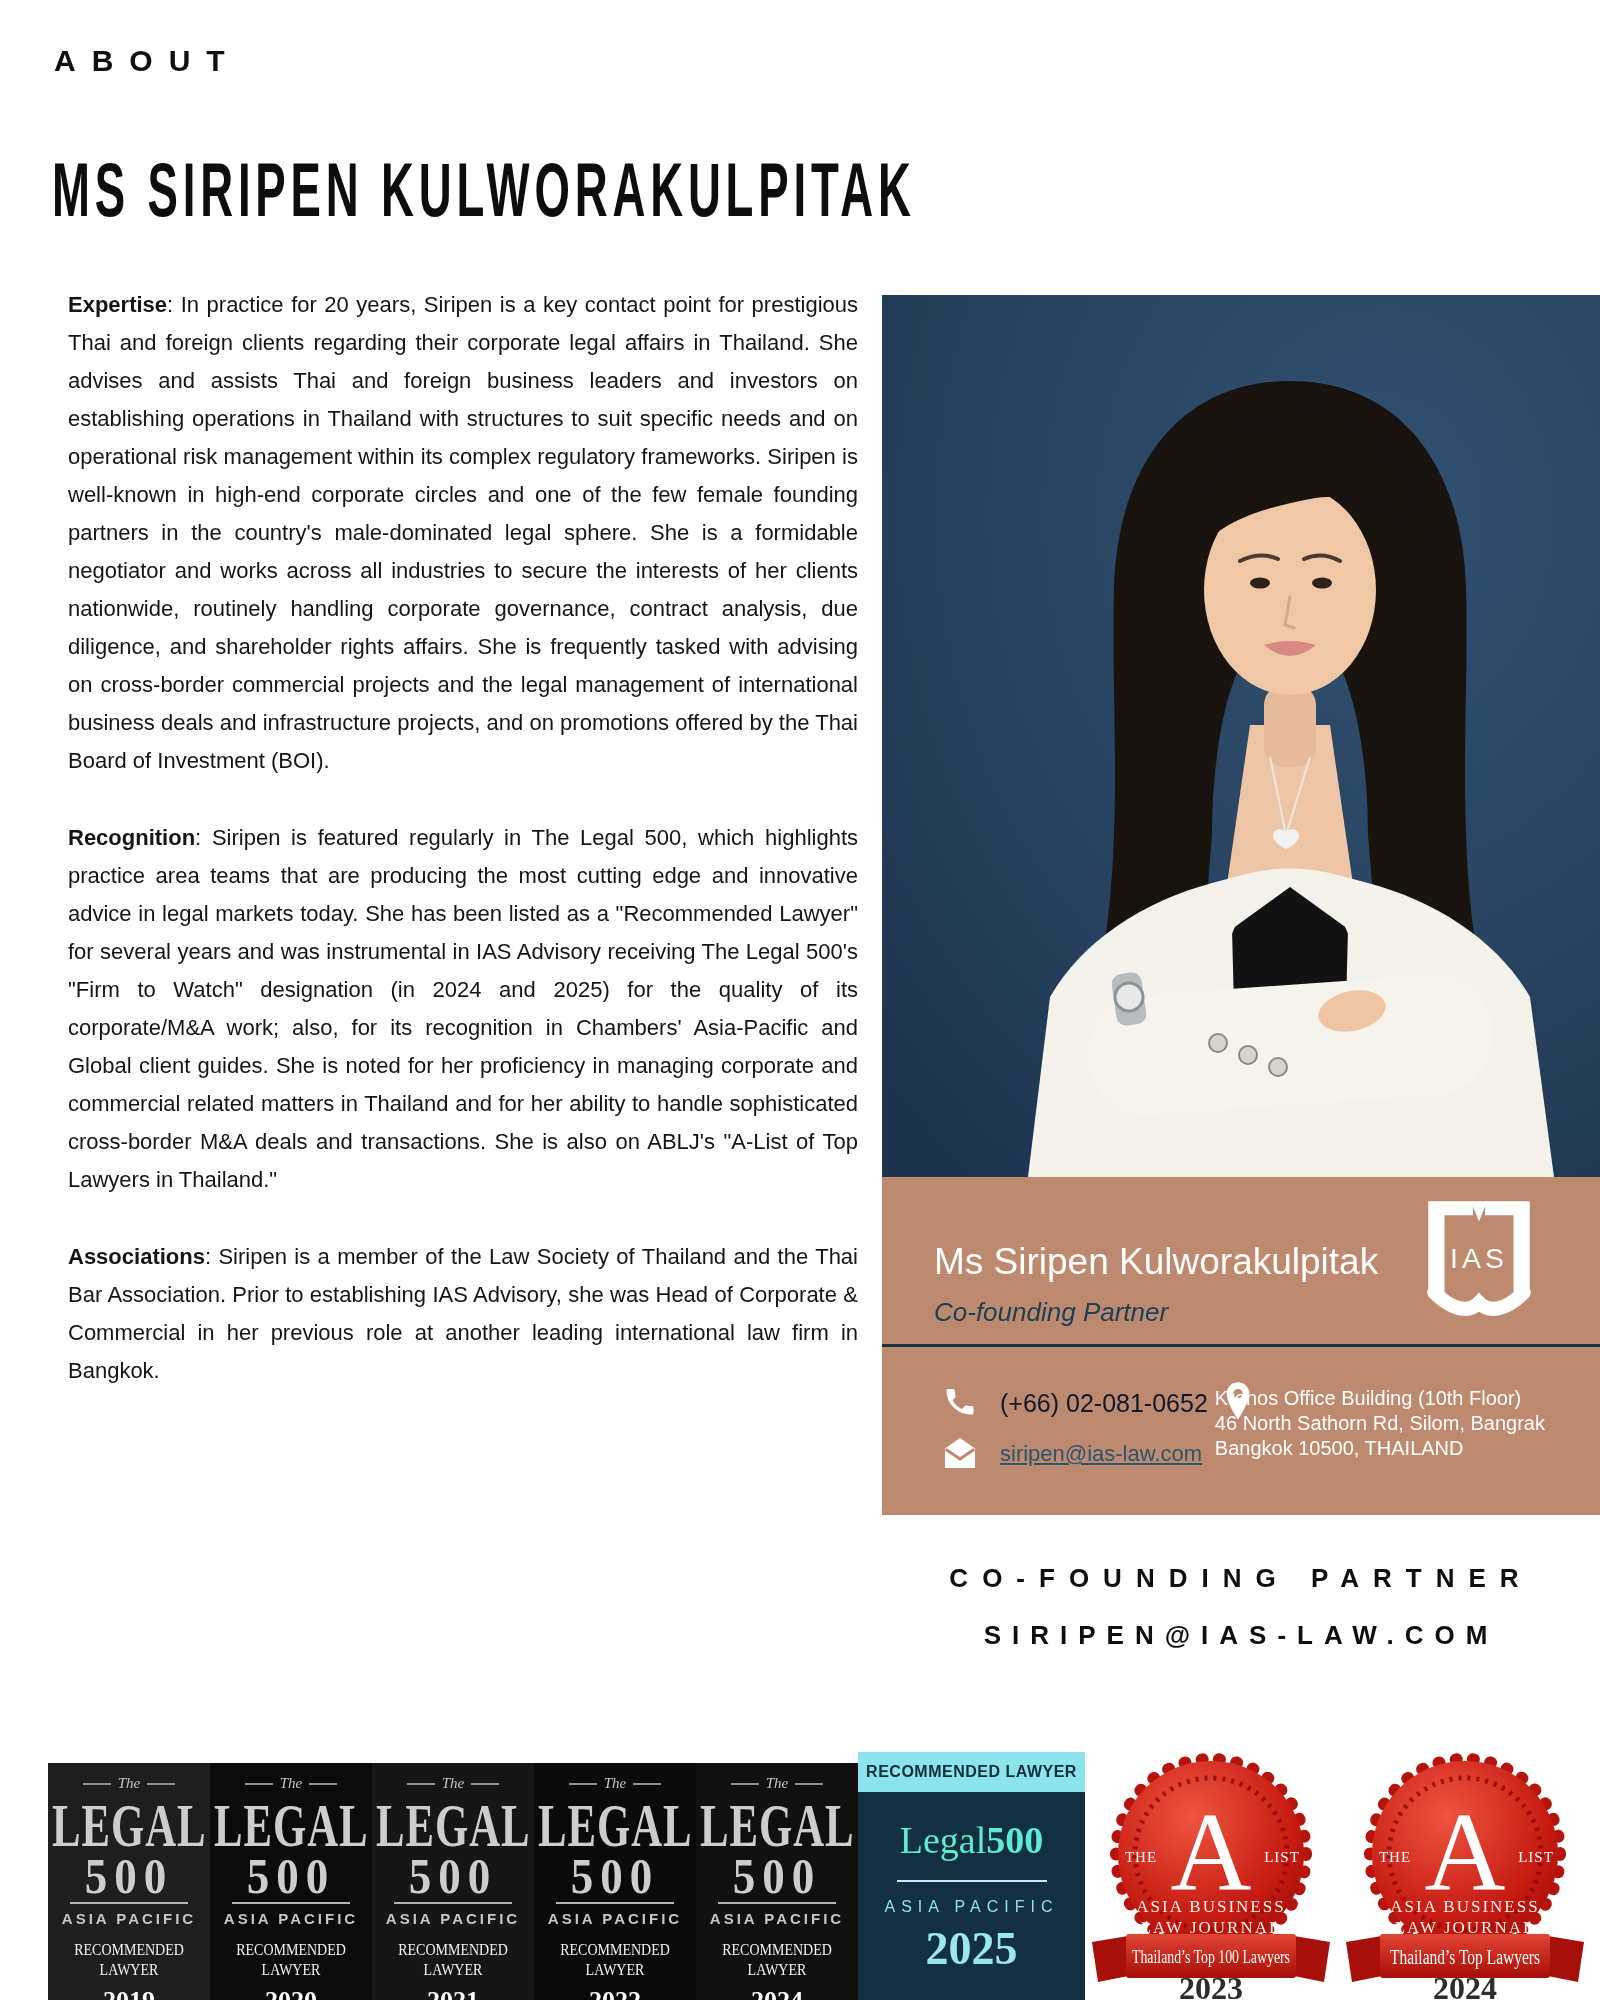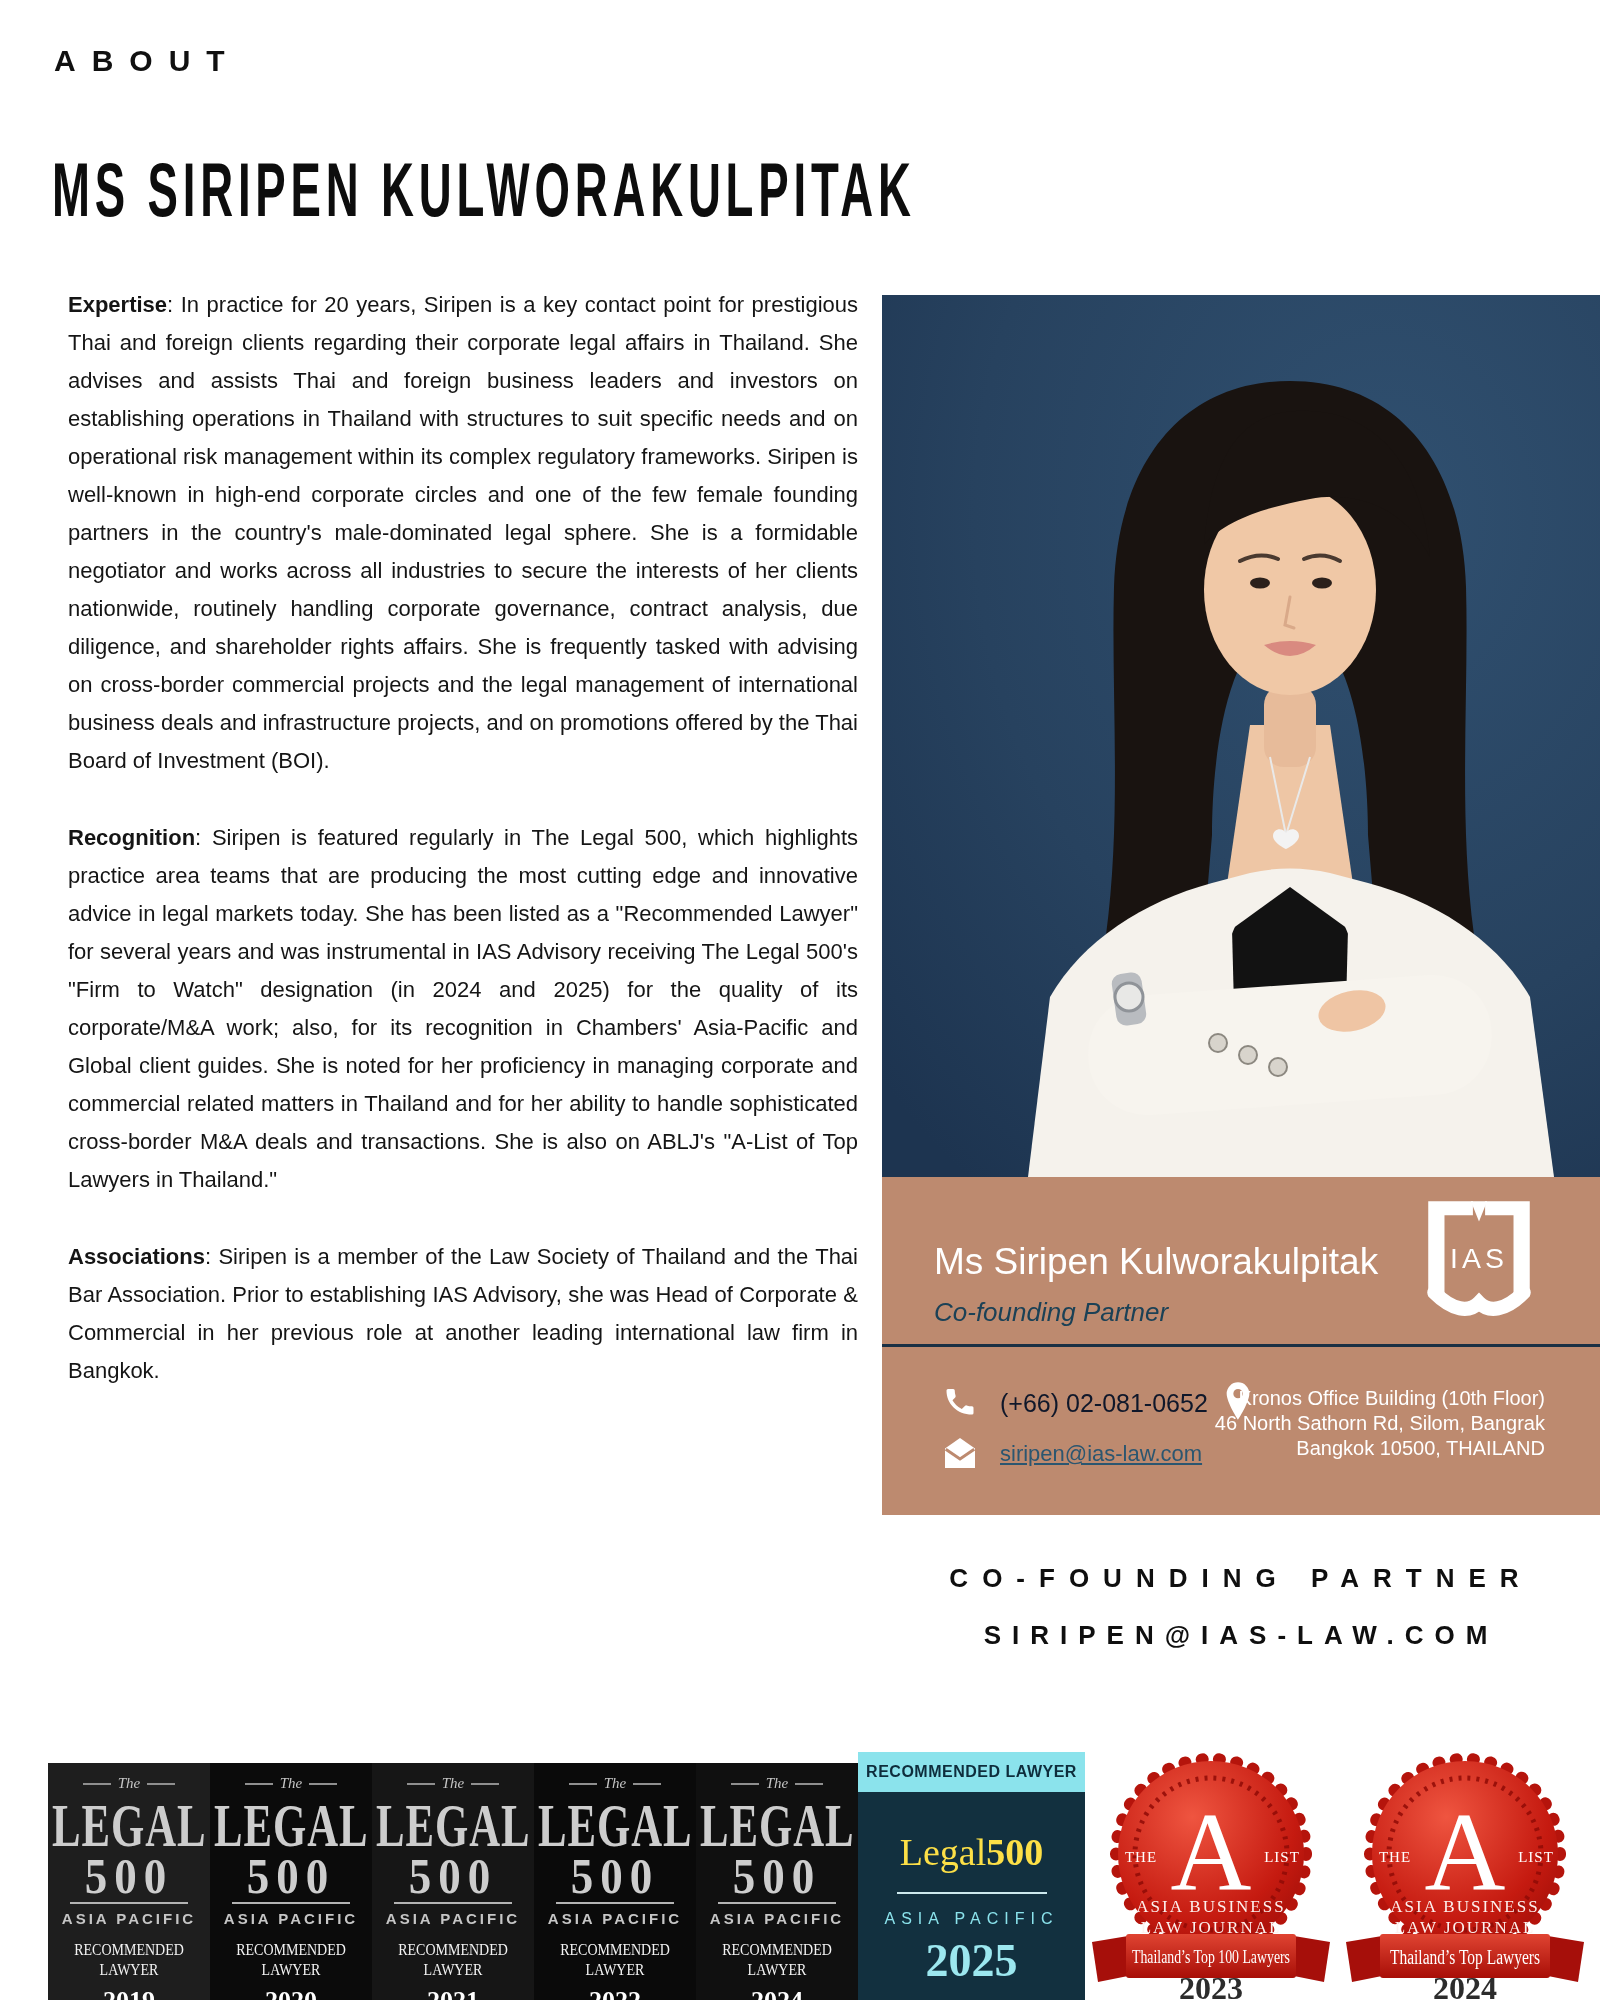--- a/index.html
+++ b/index.html
@@ -26,21 +26,21 @@
   
   .card{position:absolute;left:882px;top:1177px;width:718px;height:338px;background:#bd8a6f;}
   .card-name{position:absolute;left:52px;top:64px;font-size:37px;color:#ffffff;font-weight:400;}
   .card-role{position:absolute;left:52px;top:120px;font-size:26px;font-style:italic;
              font-weight:500;color:#1b4156;}
   .ias-logo{position:absolute;left:536px;top:14px;width:122px;height:134px;}
   .card-divider{position:absolute;left:0;top:167px;width:718px;height:3px;background:#1a3044;}
   .cicon{position:absolute;}
   .contact-phone{position:absolute;left:118px;top:212px;font-size:25px;color:#0f172a;text-decoration:none;}
   .contact-email{position:absolute;left:118px;top:264px;font-size:22px;color:#2b5670;text-decoration:underline;}
-  .address{position:absolute;right:55px;top:209px;text-align:right;font-size:20px;
+  .address{position:absolute;right:55px;top:209px;font-size:20px;
            line-height:25px;color:#ffffff;}
 
   
   .footer-role,.footer-email{position:absolute;left:882px;width:718px;text-align:center;
            font-weight:700;color:#0f0f0f;white-space:nowrap;}
   .footer-role{top:1563px;font-size:26px;letter-spacing:14px;}
   .footer-email{top:1620px;font-size:26px;letter-spacing:11px;text-decoration:none;display:block;}
 
   
   .l500{position:absolute;top:1763px;width:162px;height:237px;text-align:center;color:#c8c8c8;}
@@ -59,21 +59,21 @@
   .b-rule{width:118px;height:2px;background:#b3b3b3;margin:2px auto 6px auto;}
   .b-region{font-size:15px;font-weight:700;letter-spacing:3px;color:#c6c6c6;}
   .b-award{font-family:"Liberation Serif",serif;font-size:14px;color:#f2f2f2;margin-top:13px;
            transform:scaleY(1.25);transform-origin:center top;}
   .b-year{font-family:"Liberation Serif",serif;font-weight:700;font-size:26px;color:#ffffff;margin-top:14px;}
 
   .badge-2025{position:absolute;left:858px;top:1752px;width:227px;height:248px;background:#12303f;
               text-align:center;}
   .b25-header{height:40px;line-height:40px;background:#8be3ec;color:#0e2d3c;font-size:16px;
               font-weight:700;letter-spacing:.5px;}
-  .b25-brand{margin-top:38px;font-family:"Liberation Serif",serif;font-size:38px;color:#fde047;}
+  .b25-brand{margin-top:26px;font-family:"Liberation Serif",serif;font-size:38px;color:#5eead4;}
   .b25-brand .bold{font-weight:700;}
   .b25-line{width:150px;height:2px;background:#cde9ee;margin:18px auto 0 auto;}
   .b25-region{margin-top:16px;font-size:16px;letter-spacing:6px;color:#8be3ec;}
   .b25-year{margin-top:6px;font-family:"Liberation Serif",serif;font-weight:700;font-size:46px;color:#9ce7ef;}
 
   .alist{position:absolute;top:1750px;width:250px;height:250px;}
   .alist.a1{left:1086px;}
   .alist.a2{left:1340px;}
 </style>
 </head>

